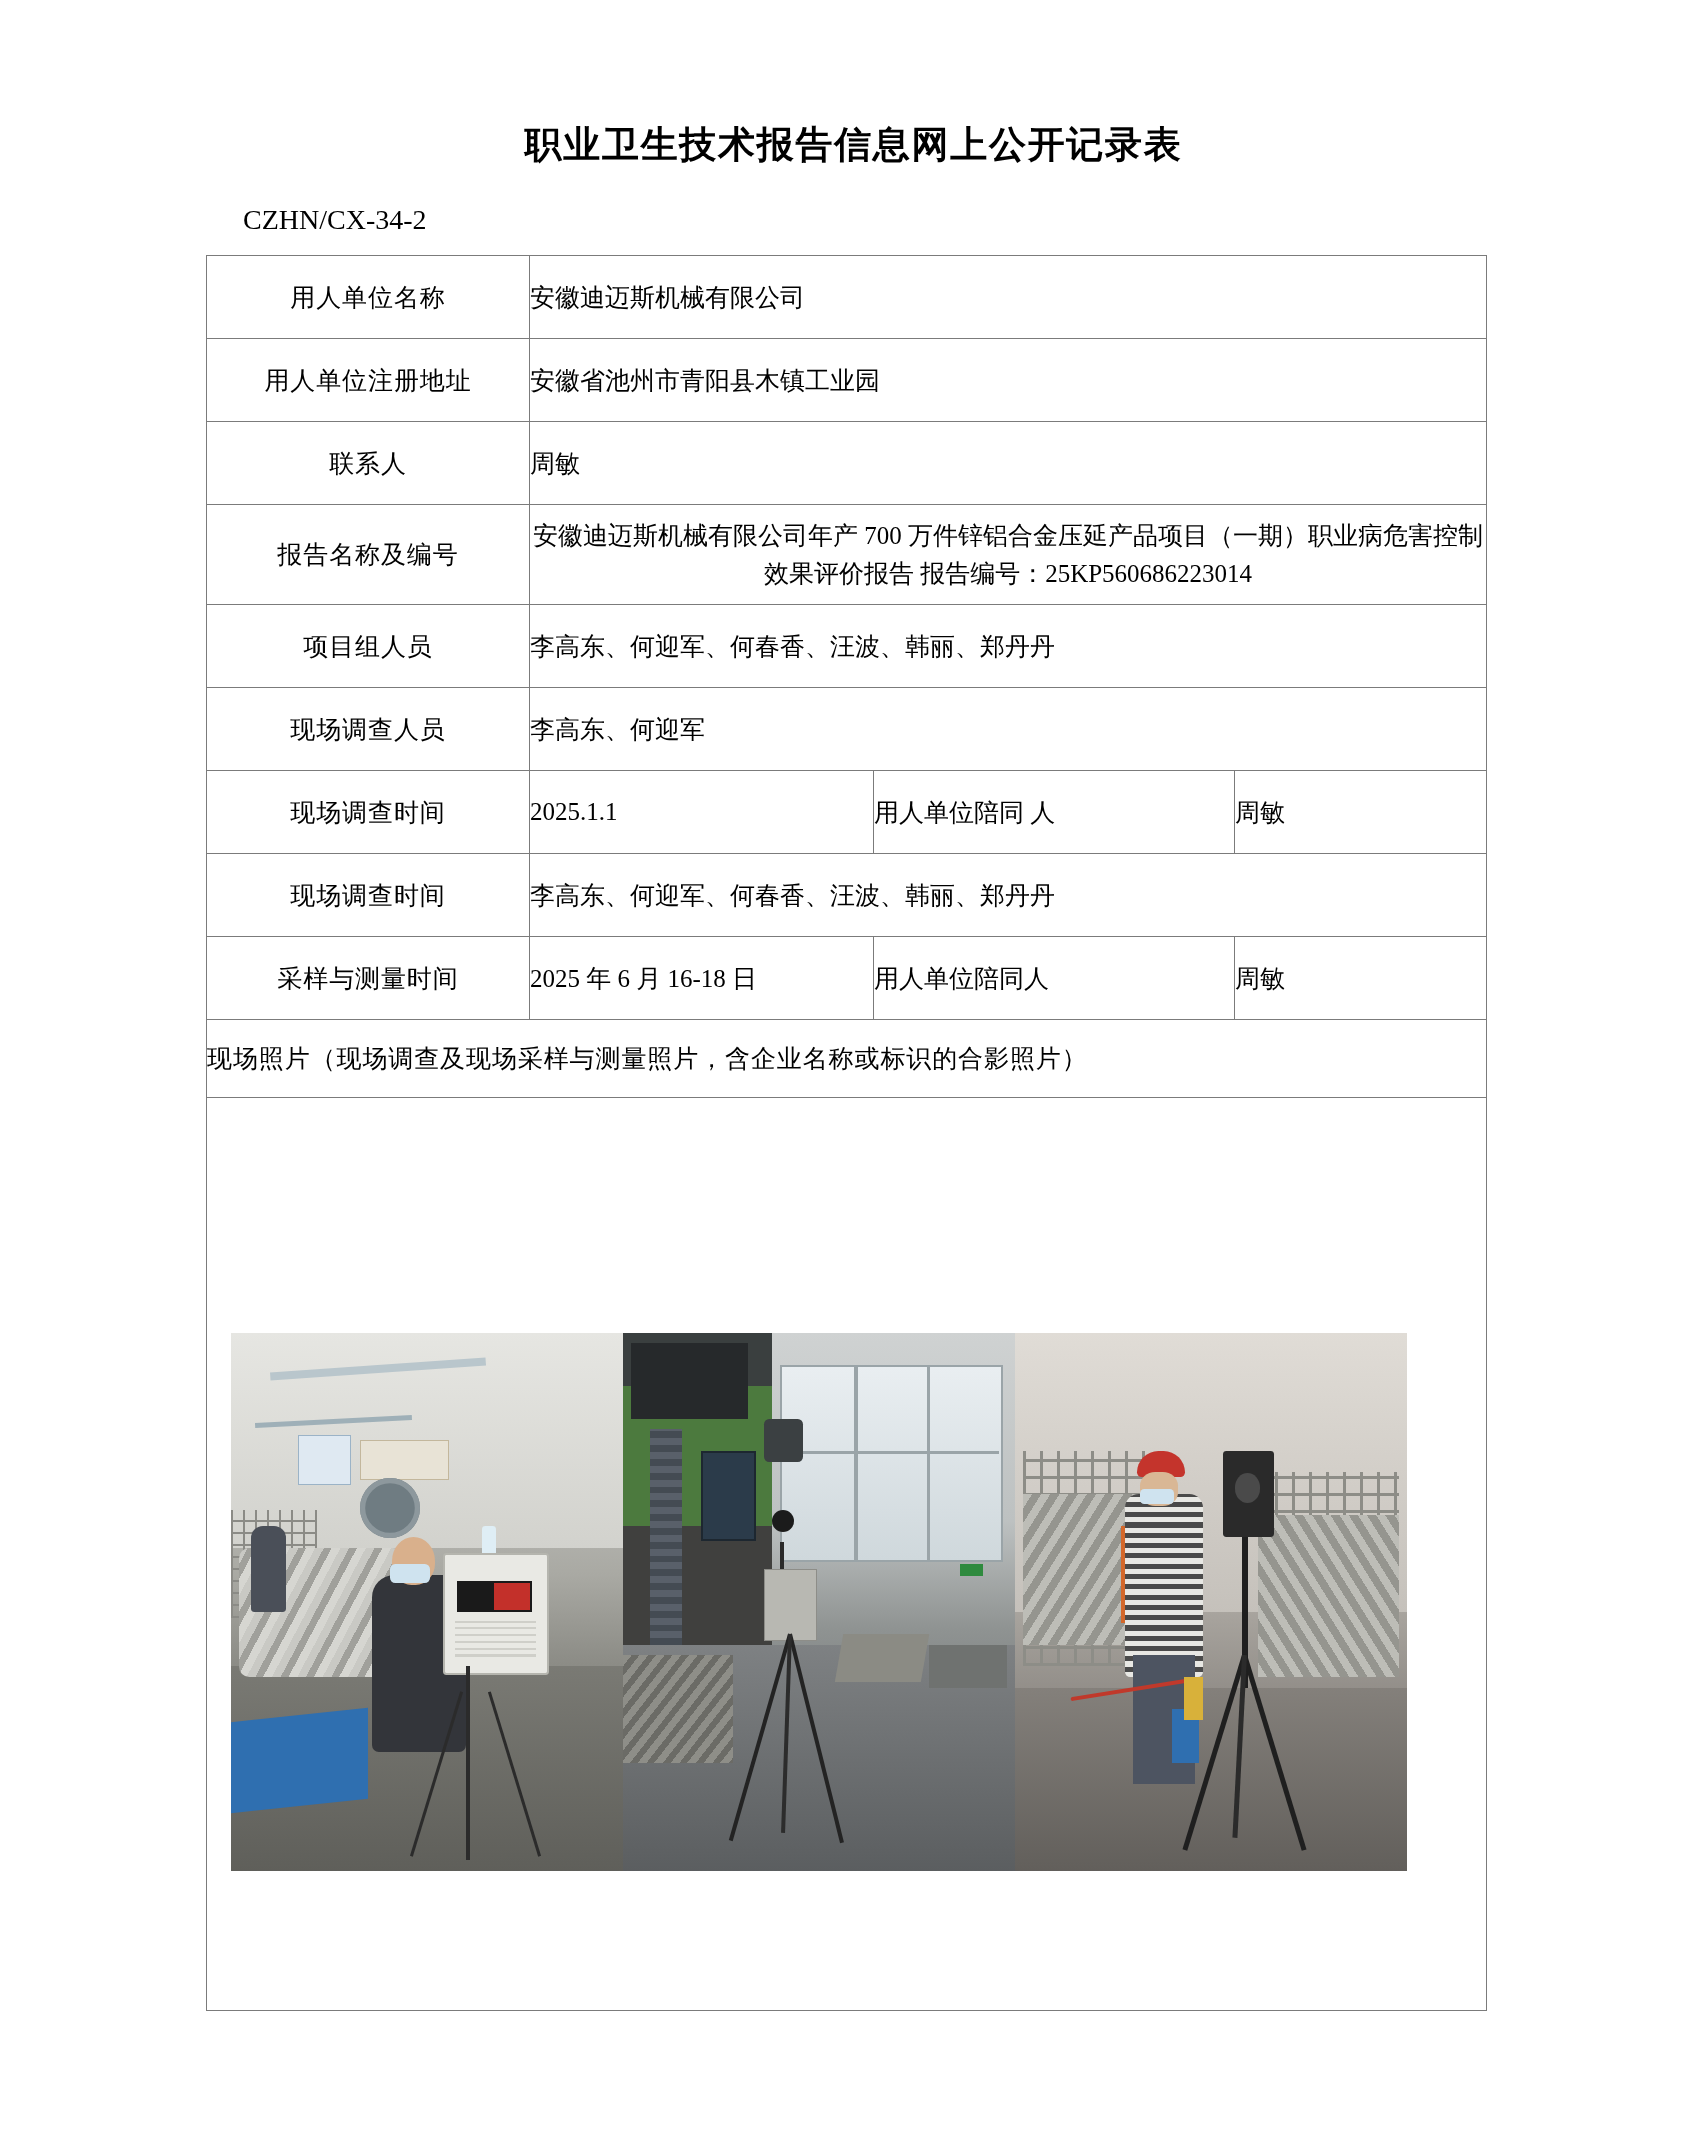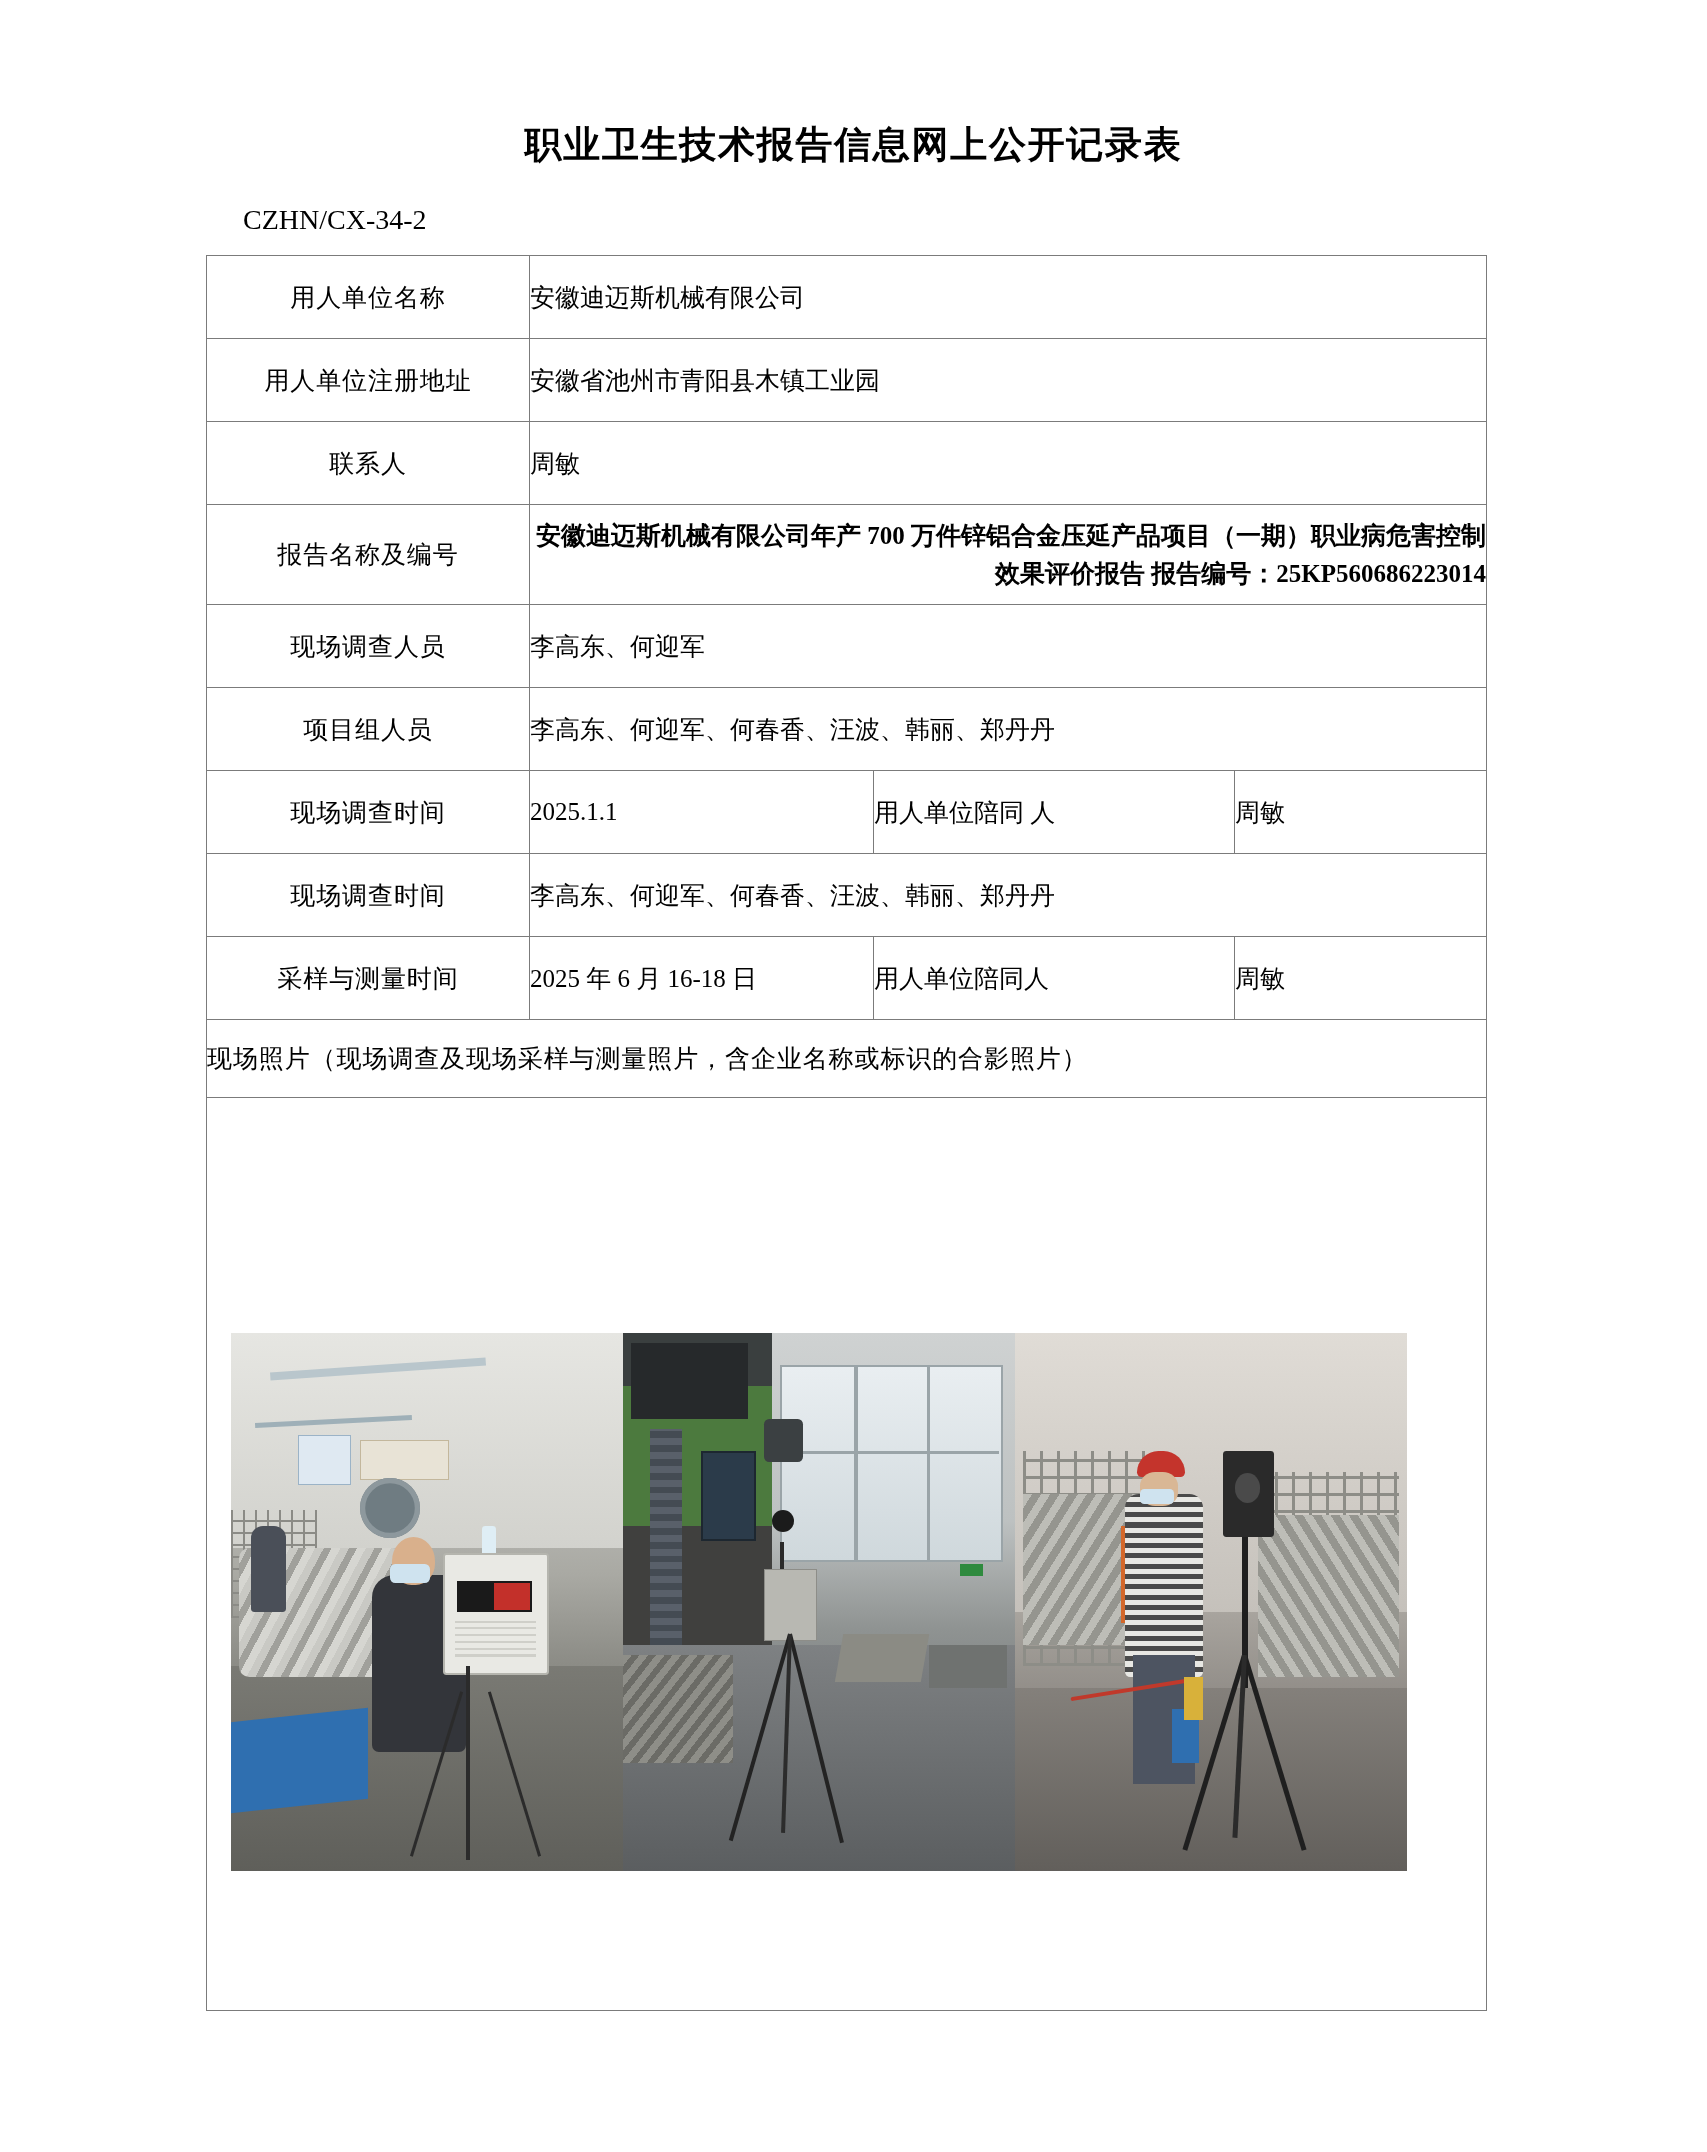--- a/index.html
+++ b/index.html
@@ -54,25 +54,24 @@
   .lbl {
     text-align: center;
     width: 323px;
     height: 82px;
     letter-spacing: 0.9px;
   }
   .val-center {
     text-align: left;
   }
   .val-left {
-    text-align: right;
+    text-align: center;
     padding: 8.6px 15.5px 10.3px 15.5px;
     line-height: 1.5;
     font-size: 23px;
-    font-weight: bold;
   }
   .h95 { height: 82px; }
   .photos-header {
     text-align: left;
     height: 77px;
     font-size: 27px;
     letter-spacing: 0.9px;
   }
   .photo-cell {
     height: 912px;
@@ -392,26 +391,26 @@
       </tr>
       <tr>
         <td class="lbl h95">联系人</td>
         <td class="val-center h95" colspan="3">周敏</td>
       </tr>
       <tr>
         <td class="lbl" style="height:99px">报告名称及编号</td>
         <td class="val-left" colspan="3" style="height:99px">安徽迪迈斯机械有限公司年产 700 万件锌铝合金压延产品项目（一期）职业病危害控制效果评价报告  报告编号：25KP560686223014</td>
       </tr>
       <tr>
+        <td class="lbl h95">项目组人员</td>
+        <td class="val-center h95" colspan="3">李高东、何迎军、何春香、汪波、韩丽、郑丹丹</td>
+      </tr>
+      <tr>
         <td class="lbl h95">现场调查人员</td>
         <td class="val-center h95" colspan="3">李高东、何迎军</td>
-      </tr>
-      <tr>
-        <td class="lbl h95">项目组人员</td>
-        <td class="val-center h95" colspan="3">李高东、何迎军、何春香、汪波、韩丽、郑丹丹</td>
       </tr>
       <tr>
         <td class="lbl h95">现场调查时间</td>
         <td class="val-center h95">2025.1.1</td>
         <td class="val-center h95">用人单位陪同  人</td>
         <td class="val-center h95">周敏</td>
       </tr>
       <tr>
         <td class="lbl h95">现场调查时间</td>
         <td class="val-center h95" colspan="3">李高东、何迎军、何春香、汪波、韩丽、郑丹丹</td>

